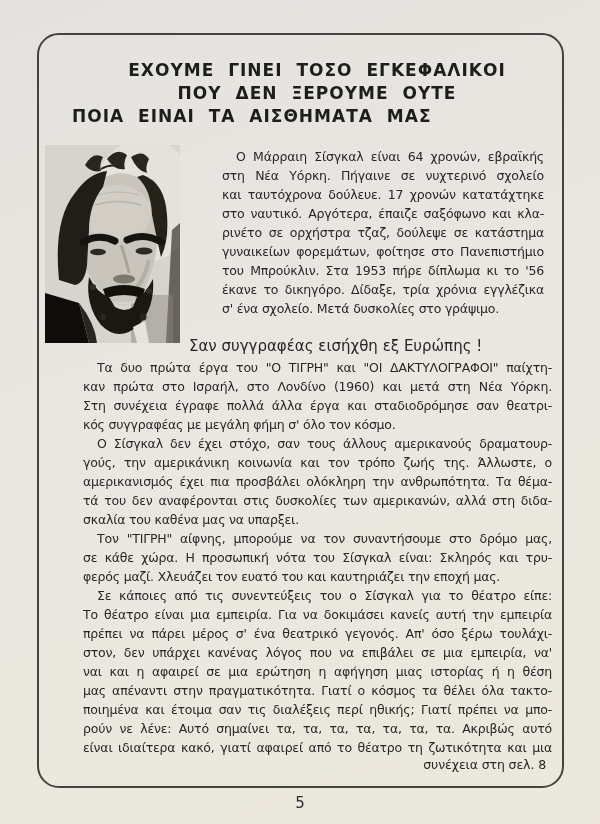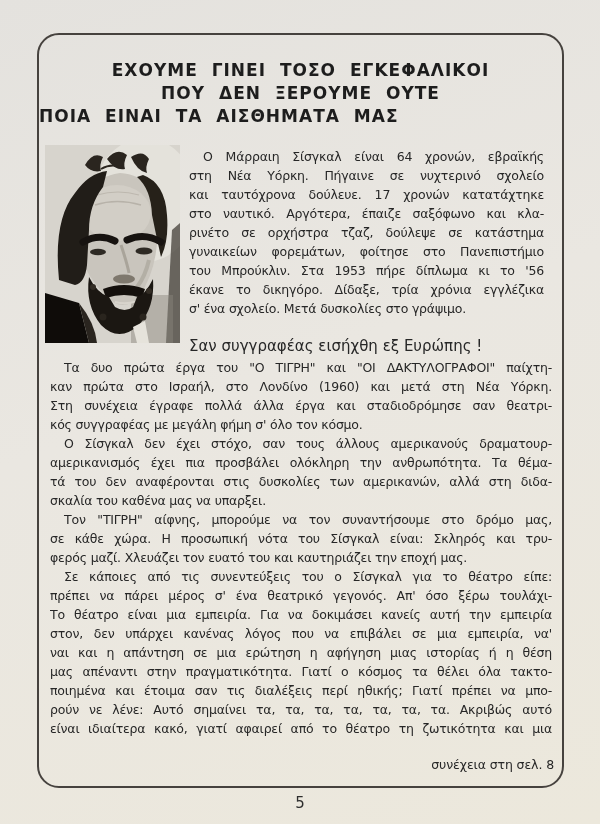--- a/index.html
+++ b/index.html
@@ -38,26 +38,26 @@
   .closing{
     position:absolute;left:150px;top:302px;width:355px;height:19px;
     text-align:left;font-size:15px;line-height:19px;color:var(--ink,#272727);
   }
   .bodytext{
     position:absolute;left:11px;top:323px;width:502px;
     font-size:12.5px;line-height:19px;letter-spacing:-0.2px;color:var(--ink,#272727);
   }
   .tline{
     height:19px;overflow:hidden;
-    text-align:justify;text-align-last:justify;
+    text-align:justify;text-align-last:justify;margin-left:33px;
   }
   .tline.last{text-align-last:left;}
   .tline.ind{text-indent:14px;}
   .continuation{
-    position:absolute;right:8px;top:722px;
+    position:absolute;right:16px;top:722px;
     font-size:12.5px;color:var(--ink,#272727);letter-spacing:-0.1px;
   }
   .page-number{
     position:absolute;left:0;right:0;top:794px;text-align:center;
     font-size:15px;color:#2e2e2e;
   }
 </style>
 </head>
 <body style="--ink: #272727; --ink-strong: #1d1d1d; --frame: #46423e;">
 
@@ -119,31 +119,32 @@
       </div>
 
     <div class="closing">Σαν συγγραφέας εισήχθη εξ Ευρώπης !</div>
 
     <div class="bodytext">
         <div class="tline ind">Τα δυο πρώτα έργα του "Ο ΤΙΓΡΗ" και "ΟΙ ΔΑΚΤΥΛΟΓΡΑΦΟΙ" παίχτη-</div>
         <div class="tline">καν πρώτα στο Ισραήλ, στο Λονδίνο (1960) και μετά στη Νέα Υόρκη.</div>
         <div class="tline">Στη συνέχεια έγραφε πολλά άλλα έργα και σταδιοδρόμησε σαν θεατρι-</div>
         <div class="tline last">κός συγγραφέας με μεγάλη φήμη σ' όλο τον κόσμο.</div>
         <div class="tline ind">Ο Σίσγκαλ δεν έχει στόχο, σαν τους άλλους αμερικανούς δραματουρ-</div>
+        <div class="tline">γούς, την αμερικάνικη κοινωνία και τον τρόπο ζωής της. Άλλωστε, ο</div>
         <div class="tline">αμερικανισμός έχει πια προσβάλει ολόκληρη την ανθρωπότητα. Τα θέμα-</div>
         <div class="tline">τά του δεν αναφέρονται στις δυσκολίες των αμερικανών, αλλά στη διδα-</div>
         <div class="tline last">σκαλία του καθένα μας να υπαρξει.</div>
         <div class="tline ind">Τον "ΤΙΓΡΗ" αίφνης, μπορούμε να τον συναντήσουμε στο δρόμο μας,</div>
         <div class="tline">σε κάθε χώρα. Η προσωπική νότα του Σίσγκαλ είναι: Σκληρός και τρυ-</div>
         <div class="tline last">φερός μαζί. Χλευάζει τον ευατό του και καυτηριάζει την εποχή μας.</div>
         <div class="tline ind">Σε κάποιες από τις συνεντεύξεις του ο Σίσγκαλ για το θέατρο είπε:</div>
+        <div class="tline">Το θέατρο είναι μια εμπειρία. Για να δοκιμάσει κανείς αυτή την εμπειρία</div>
         <div class="tline">πρέπει να πάρει μέρος σ' ένα θεατρικό γεγονός. Απ' όσο ξέρω τουλάχι-</div>
-        <div class="tline">Το θέατρο είναι μια εμπειρία. Για να δοκιμάσει κανείς αυτή την εμπειρία</div>
         <div class="tline">στον, δεν υπάρχει κανένας λόγος που να επιβάλει σε μια εμπειρία, να'</div>
-        <div class="tline">ναι και η απάντηση σε μια ερώτηση η αφήγηση μιας ιστορίας ή η θέση</div>
+        <div class="tline">ναι και η αφαιρεί σε μια ερώτηση η αφήγηση μιας ιστορίας ή η θέση</div>
         <div class="tline">μας απέναντι στην πραγματικότητα. Γιατί ο κόσμος τα θέλει όλα τακτο-</div>
         <div class="tline">ποιημένα και έτοιμα σαν τις διαλέξεις περί ηθικής; Γιατί πρέπει να μπο-</div>
         <div class="tline">ρούν νε λένε: Αυτό σημαίνει τα, τα, τα, τα, τα, τα, τα. Ακριβώς αυτό</div>
         <div class="tline">είναι ιδιαίτερα κακό, γιατί αφαιρεί από το θέατρο τη ζωτικότητα και μια</div>
       </div>
 
     <div class="continuation">συνέχεια στη σελ. 8</div>
 
   </div>
 

